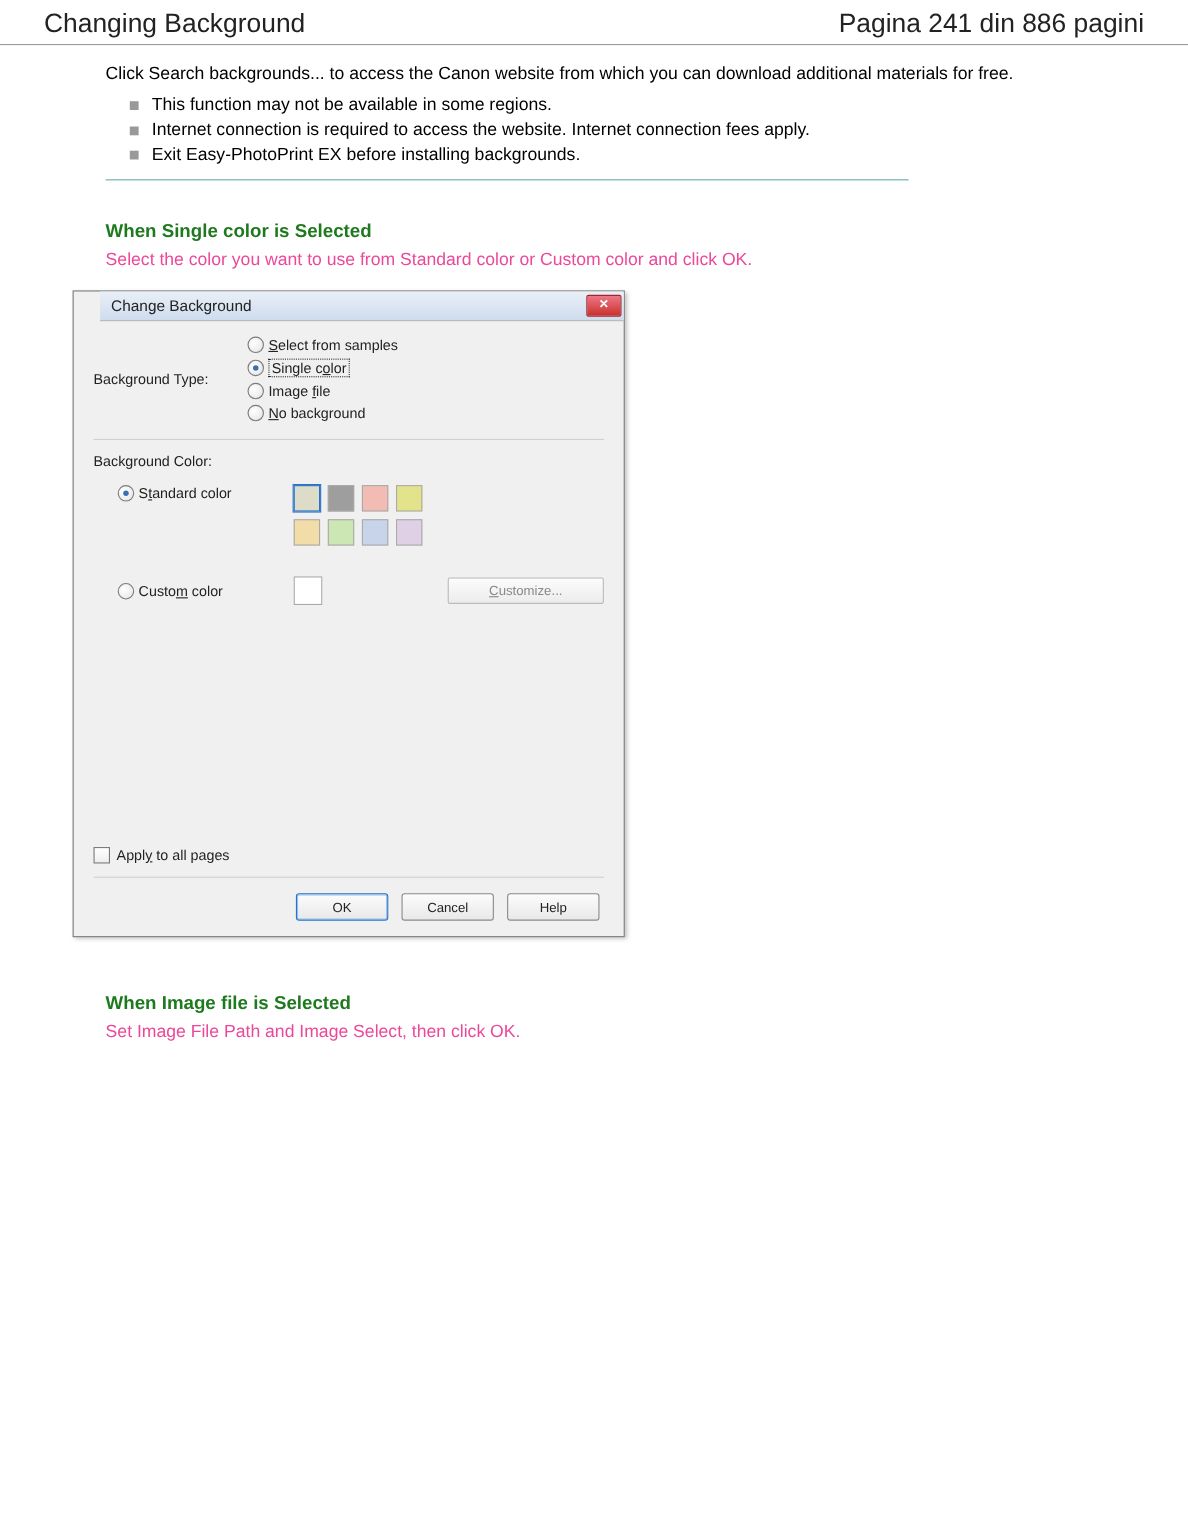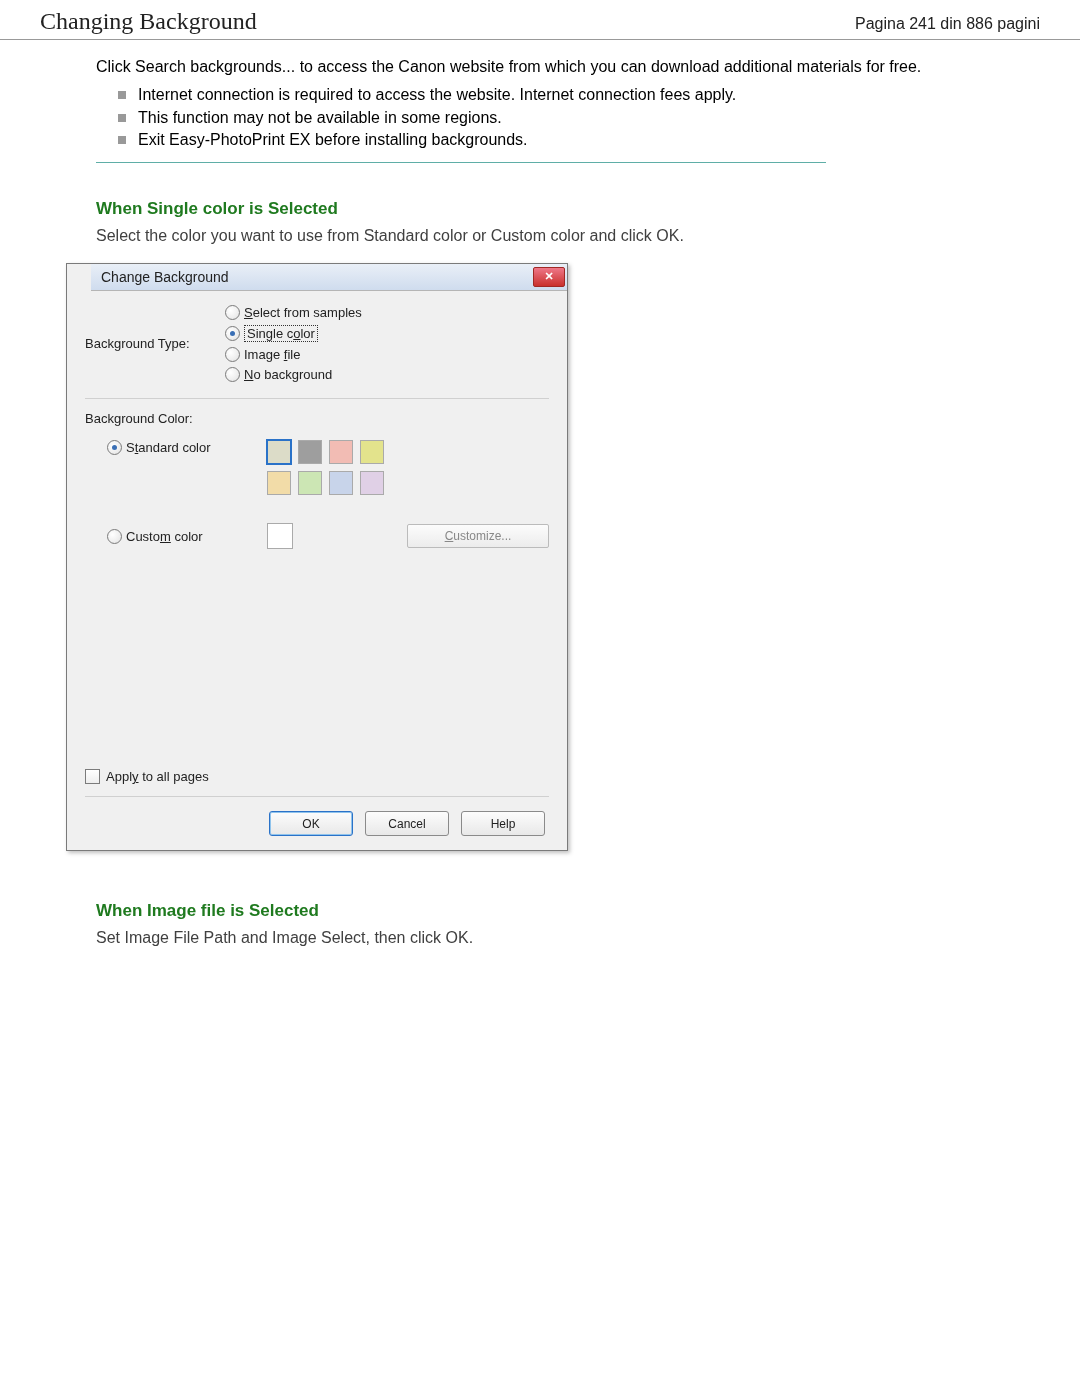--- a/index.html
+++ b/index.html
@@ -11,25 +11,25 @@
   }
   .header {
     display: flex;
     justify-content: space-between;
     align-items: baseline;
     padding: 8px 40px 4px 40px;
     border-bottom: 1px solid #999;
   }
   .header-left {
     font-size: 24px;
-    font-family: Liberation Serif, serif;
+    font-family: Liberation Sans, sans-serif;
     color: #222;
   }
   .header-right {
-    font-size: 16px;
+    font-size: 24px;
     font-family: "Segoe UI", Verdana, sans-serif;
     color: #222;
   }
   .content {
     padding: 16px 60px 0 96px;
   }
   .intro {
     font-size: 16px;
     color: #000;
     line-height: 1.4;
@@ -63,21 +63,21 @@
     max-width: 730px;
   }
   .section-head {
     color: #1f7a1f;
     font-size: 17px;
     font-weight: bold;
     margin: 0 0 8px 0;
   }
   .section-body {
     font-size: 16px;
-    color: #404040;
+    color: #ec4899;
     margin: 0 0 18px 0;
   }
   
   .dialog {
     width: 500px;
     background: #f0f0f0;
     border: 1px solid #7a7a7a;
     box-shadow: 2px 2px 4px rgba(0,0,0,0.25);
     margin: 0 0 50px -30px;
     font-family: "Segoe UI", Tahoma, sans-serif;
@@ -268,22 +268,22 @@
 <body>
 
 <div class="header">
   <div class="header-left">Changing Background</div>
   <div class="header-right">Pagina 241 din 886 pagini</div>
 </div>
 
 <div class="content">
   <p class="intro">Click Search backgrounds... to access the Canon website from which you can download additional materials for free.</p>
   <ul class="bullets">
+    <li>This function may not be available in some regions.</li>
     <li>Internet connection is required to access the website. Internet connection fees apply.</li>
-    <li>This function may not be available in some regions.</li>
     <li>Exit Easy-PhotoPrint EX before installing backgrounds.</li>
   </ul>
   <hr class="hr">
 
   <h3 class="section-head">When Single color is Selected</h3>
   <p class="section-body">Select the color you want to use from Standard color or Custom color and click OK.</p>
 
   <div class="dialog">
     <div class="titlebar">
       <span class="title-text">Change Background</span>

